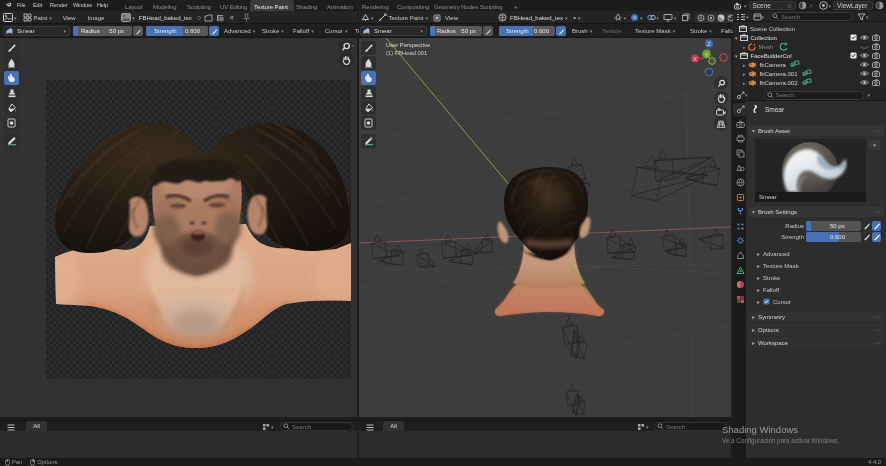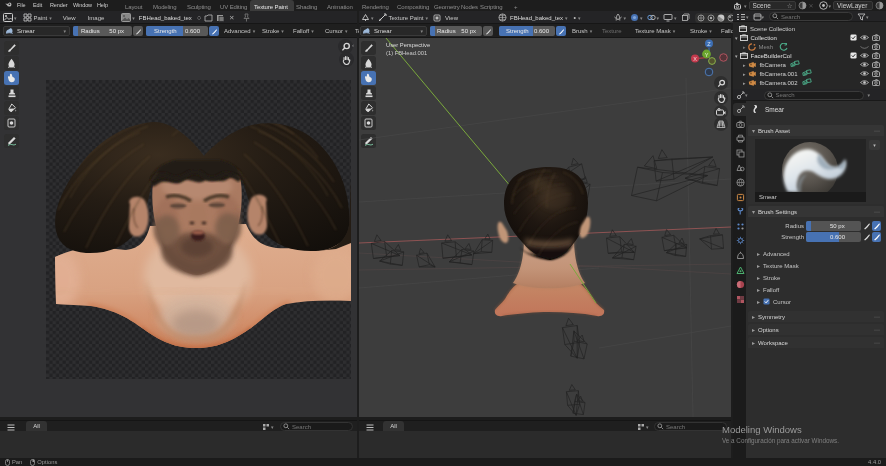--- a/index.html
+++ b/index.html
@@ -981,21 +981,21 @@
   </span>
   <span class="abs row" style="left:295px;top:1px;width:73px;height:9px;background:#1a1a1a;border:1px solid #333;border-radius:5px;color:#777;font-size:6px;">
     <svg width="7" height="7" viewBox="0 0 8 8" style="margin:0 2px">
         <circle cx="3.2" cy="3.2" r="2.2" fill="none" stroke="#999" stroke-width="1"></circle>
         <path d="M5 5 L7 7" stroke="#999" stroke-width="1"></path>
       </svg>Search
   </span>
 </div>
 <div class="abs" style="left:359px;top:431px;width:372px;height:27px;background:#2b2b2b;"></div>
 
-<div class="abs" style="left:722px;top:424px;color:#9b9b9b;font-size:9.5px;">Modeling Windows</div>
+<div class="abs" style="left:722px;top:424px;color:#9b9b9b;font-size:9.5px;">Shading Windows</div>
 <div class="abs" style="left:722px;top:437px;color:#808080;font-size:6.3px;">Ve a Configuración para activar Windows.</div>
 
 <div class="abs row" style="left:0;top:458px;width:886px;height:8px;background:#1b1b1b;font-size:5.8px;color:#999;">
   <svg width="5" height="7" viewBox="0 0 5 7" style="margin-left:5px">
       <rect x="0.5" y="0.5" width="4" height="6" rx="2" fill="none" stroke="#999" stroke-width="0.8"></rect>
       <path d="M2.5 0.5 V3" stroke="#999" stroke-width="0.8"></path>
     </svg>
   <span style="margin-left:2px">Pan</span>
   <svg width="5" height="7" viewBox="0 0 5 7" style="margin-left:8px">
       <rect x="0.5" y="0.5" width="4" height="6" rx="2" fill="none" stroke="#999" stroke-width="0.8"></rect>

